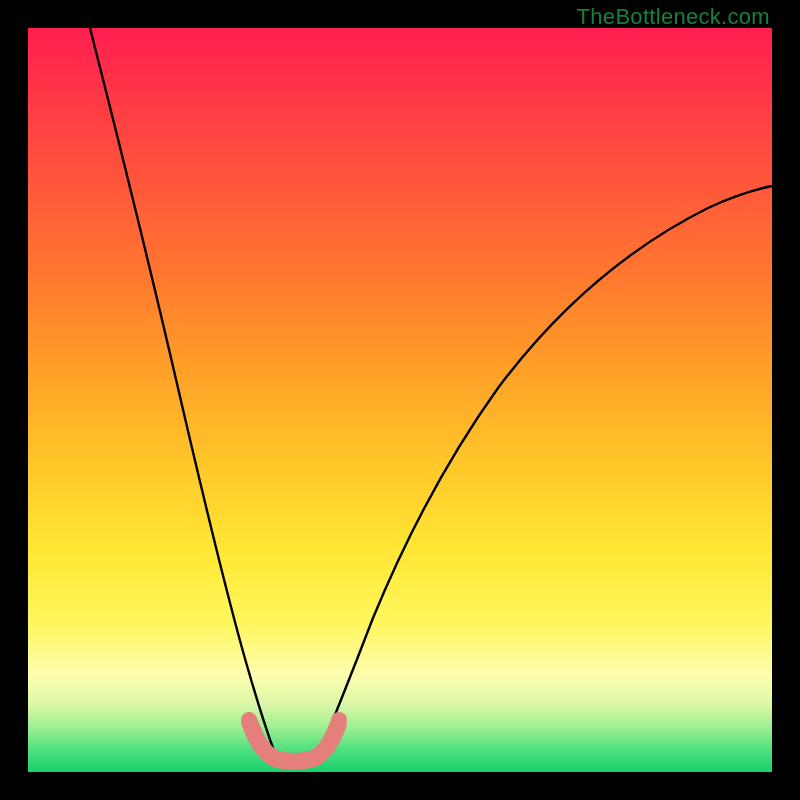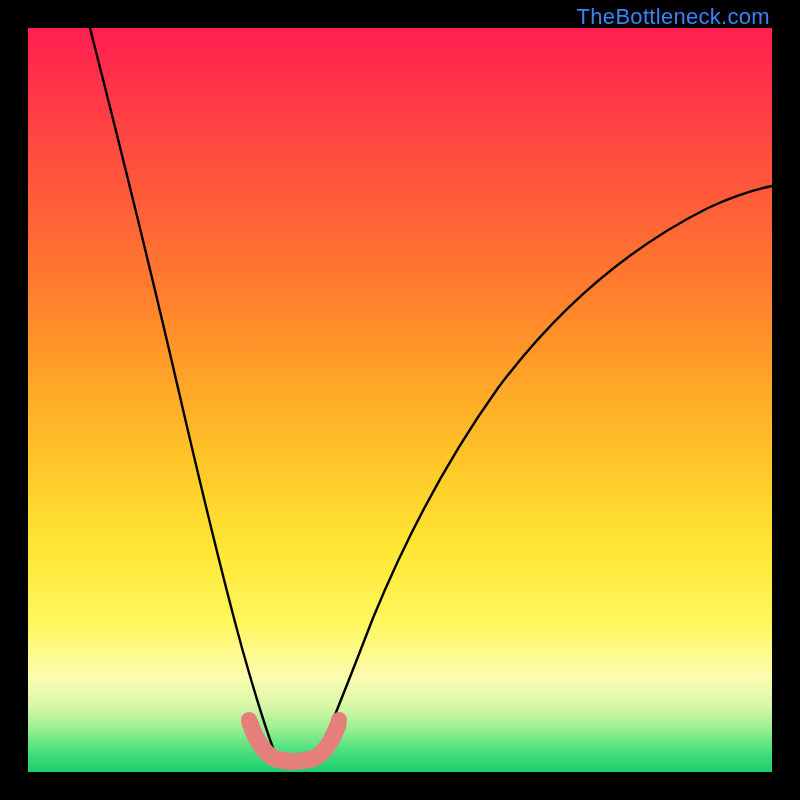--- a/index.html
+++ b/index.html
@@ -40,21 +40,21 @@
       #d9f7a8 91%,
       #9ef08f 94%,
       #4fe07f 97%,
       #18d06a 100%
     );
   }
   .watermark {
     position: absolute;
     top: 4px;
     right: 30px;
-    color: #3b82f6;
+    color: #15803d;
     font-size: 22px;
     font-weight: 500;
     letter-spacing: 0.3px;
     user-select: none;
   }
   svg.curves {
     position: absolute;
     left: 28px;
     top: 28px;
     width: 744px;

